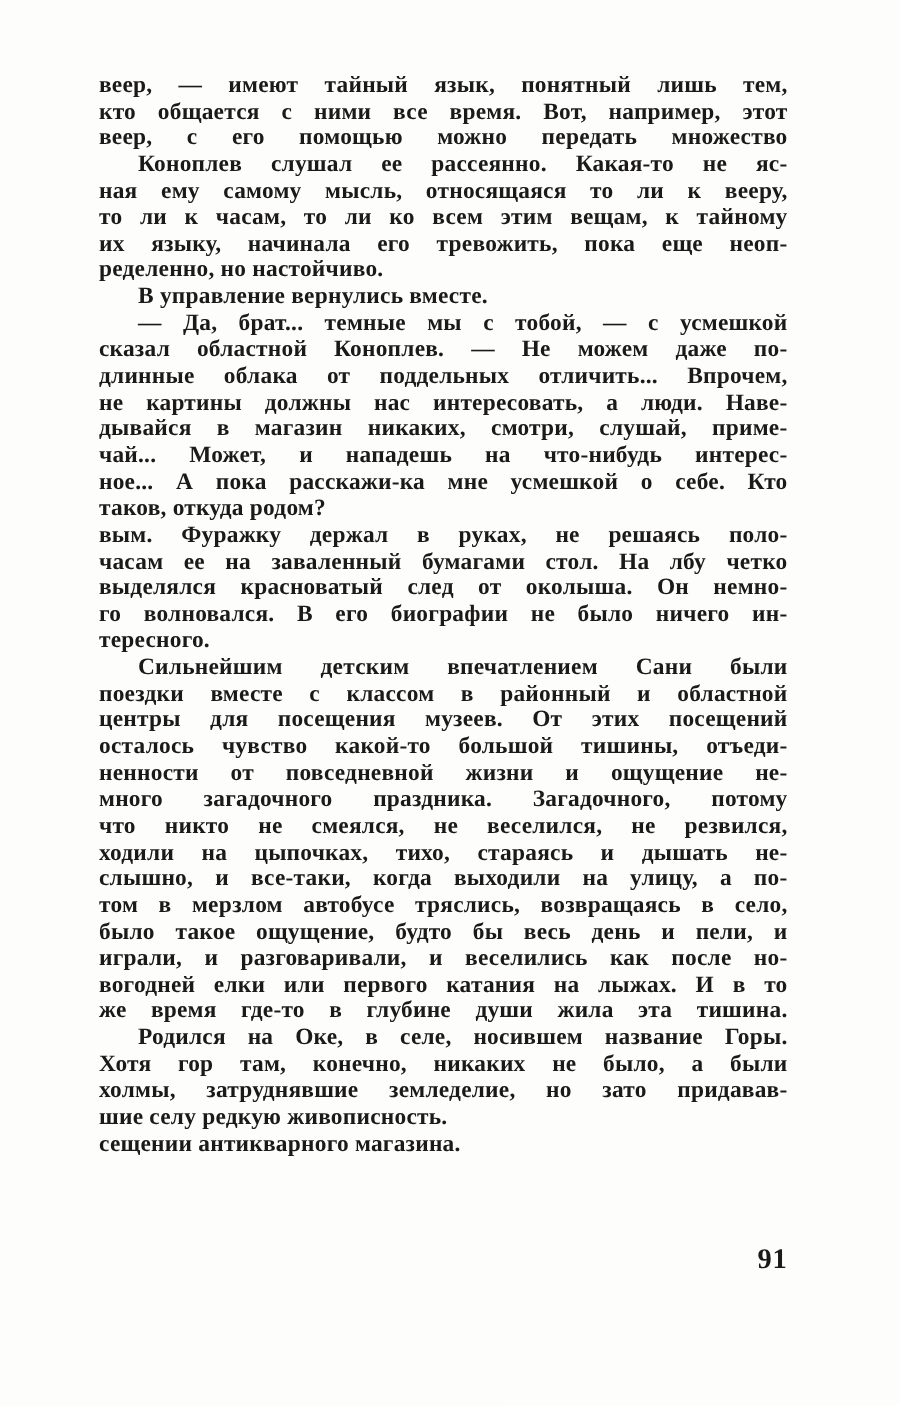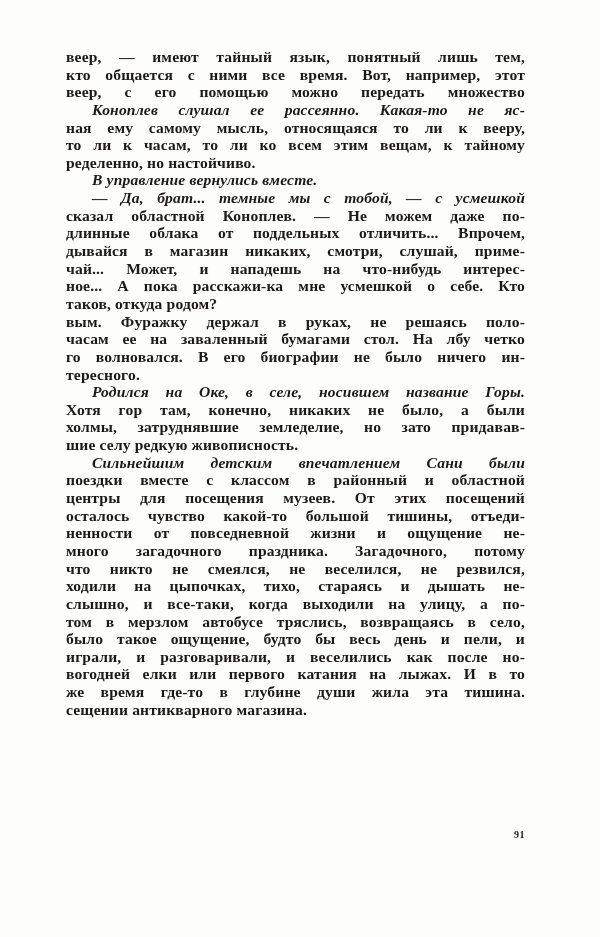--- a/index.html
+++ b/index.html
@@ -27,100 +27,102 @@
     font-weight: 700;
     line-height: 17.65px;
     height: 17.65px;
     white-space: normal;
     text-align: justify;
     text-align-last: justify;
     letter-spacing: 0.15px;
   }
   .ln.in {
     padding-left: 26px;
-    font-style: italic;
   }
   .ln.end {
     text-align-last: left;
   }
   .page-number {
     position: absolute;
     left: 66px;
     top: 829px;
     width: 459px;
     text-align: right;
-    font-size: 10px;
+    font-size: 19px;
     font-weight: 700;
     letter-spacing: 0.5px;
   }
 </style>
 </head>
 <body>
 
 <div class="book-page">
   <div class="text-block">
 
     <div>
       <div class="ln">веер, — имеют тайный язык, понятный лишь тем,</div>
       <div class="ln">кто общается с ними все время. Вот, например, этот</div>
       <div class="ln">веер, с его помощью можно передать множество</div>
     </div>
 
     <div>
       <div class="ln in">Коноплев слушал ее рассеянно. Какая-то не яс-</div>
       <div class="ln">ная ему самому мысль, относящаяся то ли к вееру,</div>
       <div class="ln">то ли к часам, то ли ко всем этим вещам, к тайному</div>
+      <div class="ln">их языку, начинала его тревожить, пока еще неоп-</div>
       <div class="ln end">ределенно, но настойчиво.</div>
     </div>
 
     <div>
       <div class="ln in end">В управление вернулись вместе.</div>
     </div>
 
     <div>
       <div class="ln in">— Да, брат... темные мы с тобой, — с усмешкой</div>
       <div class="ln">сказал областной Коноплев. — Не можем даже по-</div>
       <div class="ln">длинные облака от поддельных отличить... Впрочем,</div>
+      <div class="ln">не картины должны нас интересовать, а люди. Наве-</div>
       <div class="ln">дывайся в магазин никаких, смотри, слушай, приме-</div>
       <div class="ln">чай... Может, и нападешь на что-нибудь интерес-</div>
       <div class="ln">ное... А пока расскажи-ка мне усмешкой о себе. Кто</div>
       <div class="ln end">таков, откуда родом?</div>
     </div>
 
     <div>
       <div class="ln">вым. Фуражку держал в руках, не решаясь поло-</div>
       <div class="ln">часам ее на заваленный бумагами стол. На лбу четко</div>
+      <div class="ln">выделялся красноватый след от околыша. Он немно-</div>
       <div class="ln">го волновался. В его биографии не было ничего ин-</div>
       <div class="ln end">тересного.</div>
-    </div>
-
-    <div>
-      <div class="ln in">Родился на Оке, в селе, носившем название Горы.</div>
-      <div class="ln">Хотя гор там, конечно, никаких не было, а были</div>
-      <div class="ln">холмы, затруднявшие земледелие, но зато придавав-</div>
-      <div class="ln end">шие селу редкую живописность.</div>
     </div>
 
     <div>
       <div class="ln in">Сильнейшим детским впечатлением Сани были</div>
       <div class="ln">поездки вместе с классом в районный и областной</div>
       <div class="ln">центры для посещения музеев. От этих посещений</div>
       <div class="ln">осталось чувство какой-то большой тишины, отъеди-</div>
       <div class="ln">ненности от повседневной жизни и ощущение не-</div>
       <div class="ln">много загадочного праздника. Загадочного, потому</div>
       <div class="ln">что никто не смеялся, не веселился, не резвился,</div>
       <div class="ln">ходили на цыпочках, тихо, стараясь и дышать не-</div>
       <div class="ln">слышно, и все-таки, когда выходили на улицу, а по-</div>
       <div class="ln">том в мерзлом автобусе тряслись, возвращаясь в село,</div>
       <div class="ln">было такое ощущение, будто бы весь день и пели, и</div>
       <div class="ln">играли, и разговаривали, и веселились как после но-</div>
       <div class="ln">вогодней елки или первого катания на лыжах. И в то</div>
       <div class="ln">же время где-то в глубине души жила эта тишина.</div>
     </div>
 
     <div>
+      <div class="ln in">Родился на Оке, в селе, носившем название Горы.</div>
+      <div class="ln">Хотя гор там, конечно, никаких не было, а были</div>
+      <div class="ln">холмы, затруднявшие земледелие, но зато придавав-</div>
+      <div class="ln end">шие селу редкую живописность.</div>
+    </div>
+
+    <div>
       <div class="ln end">сещении антикварного магазина.</div>
     </div>
 
   </div>
 
   <div class="page-number">91</div>
 </div>
 
 </body></html>

